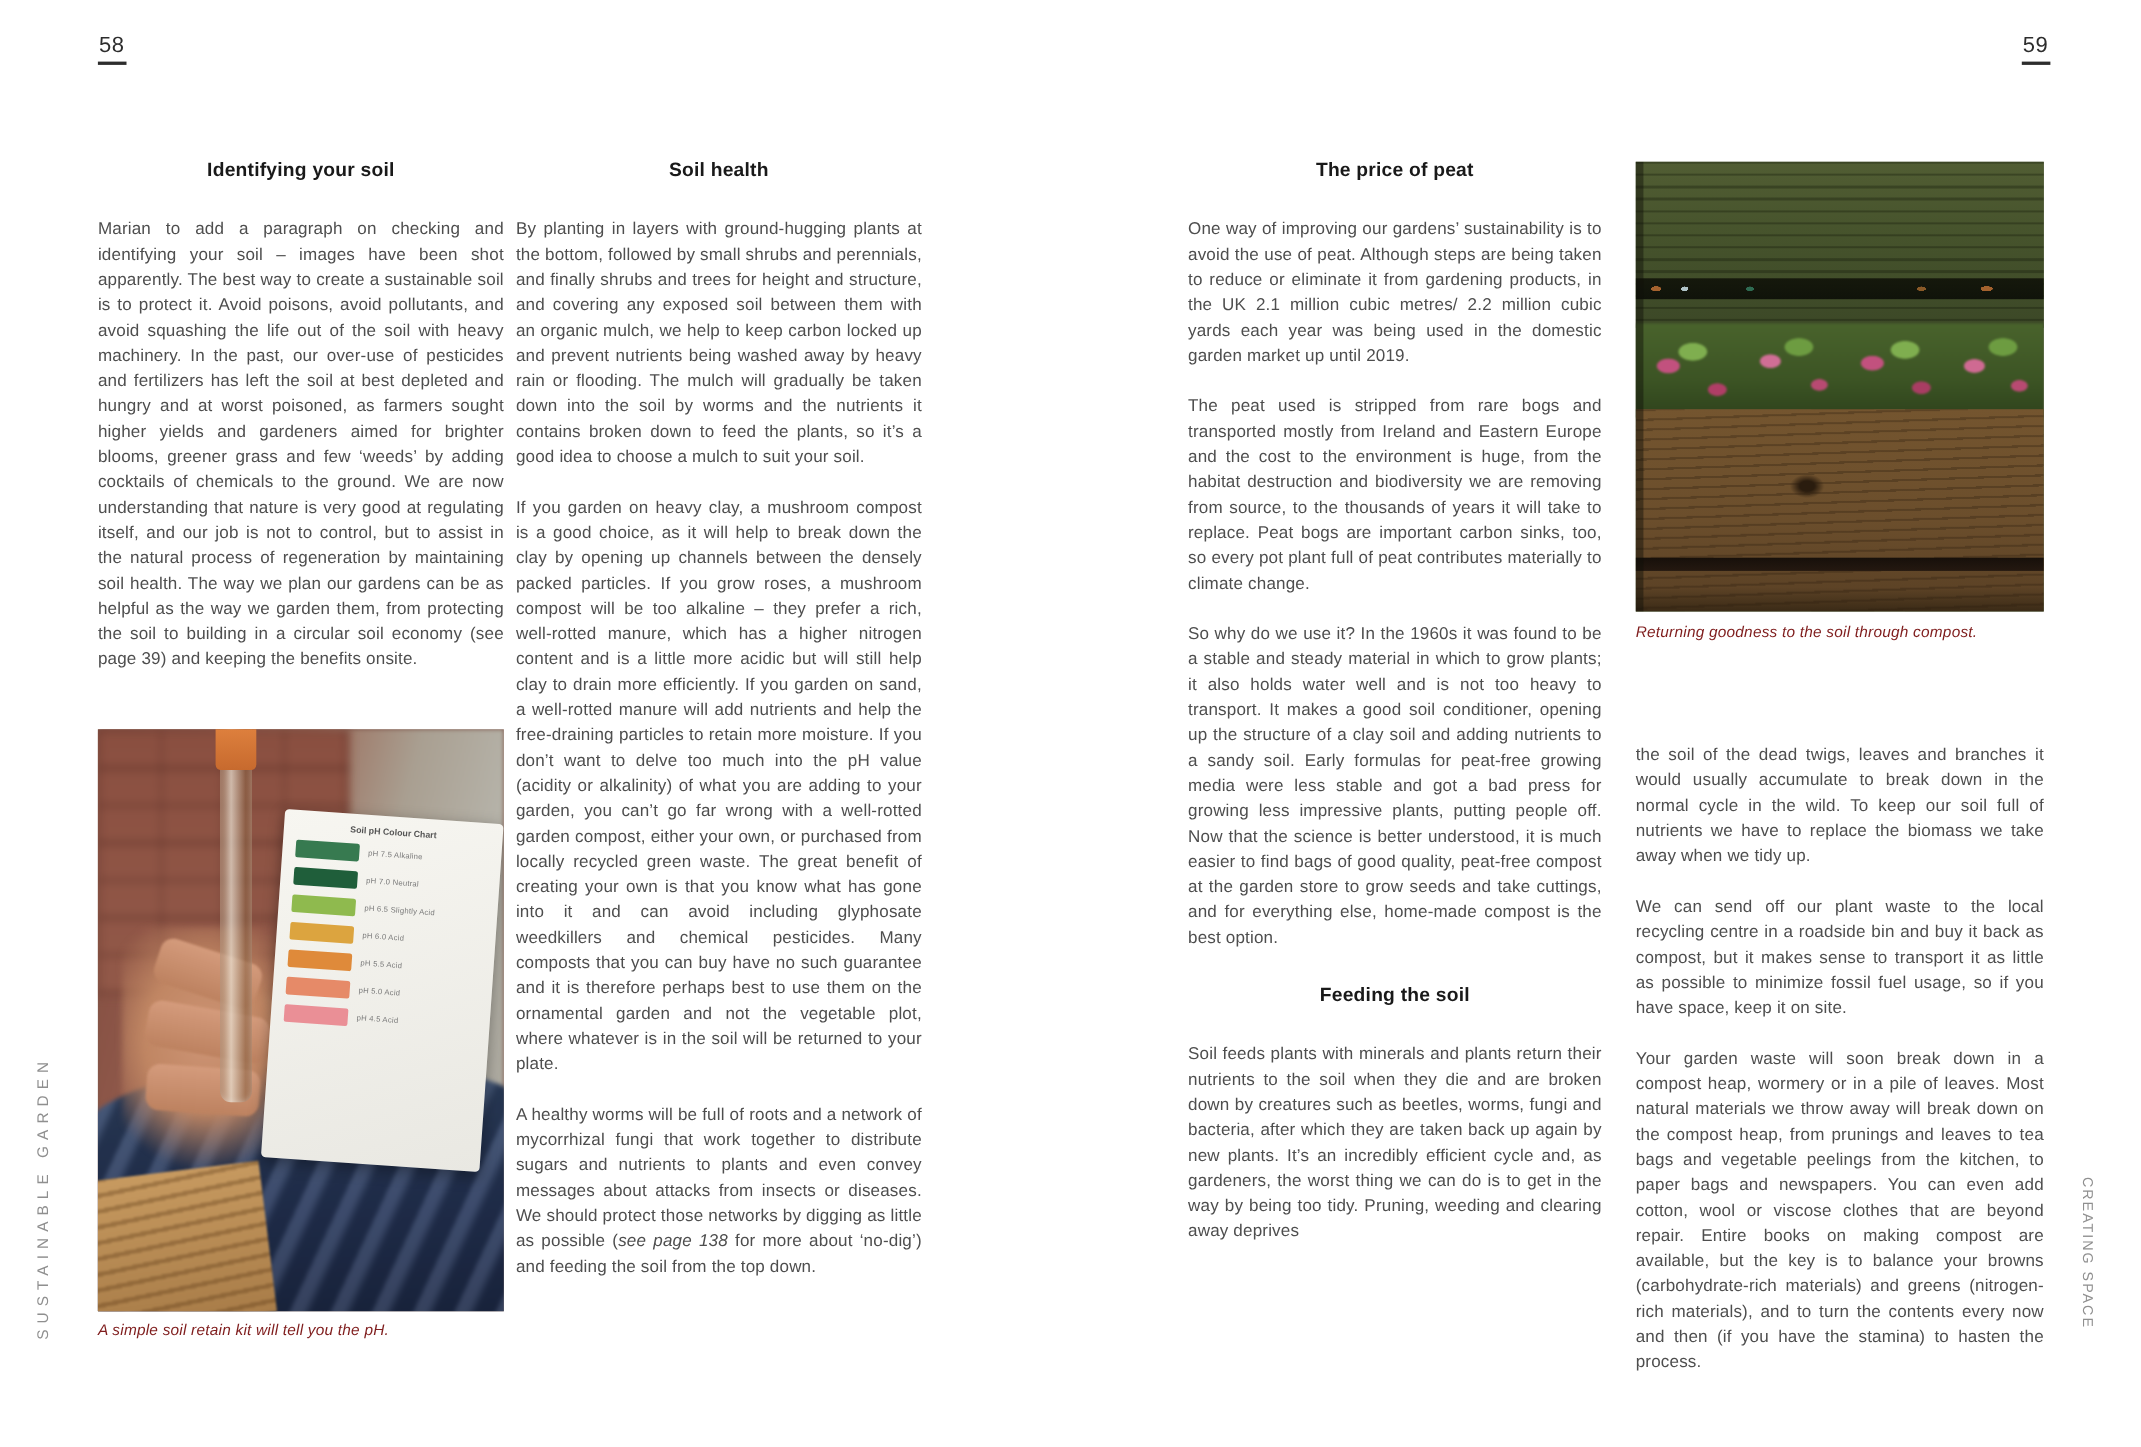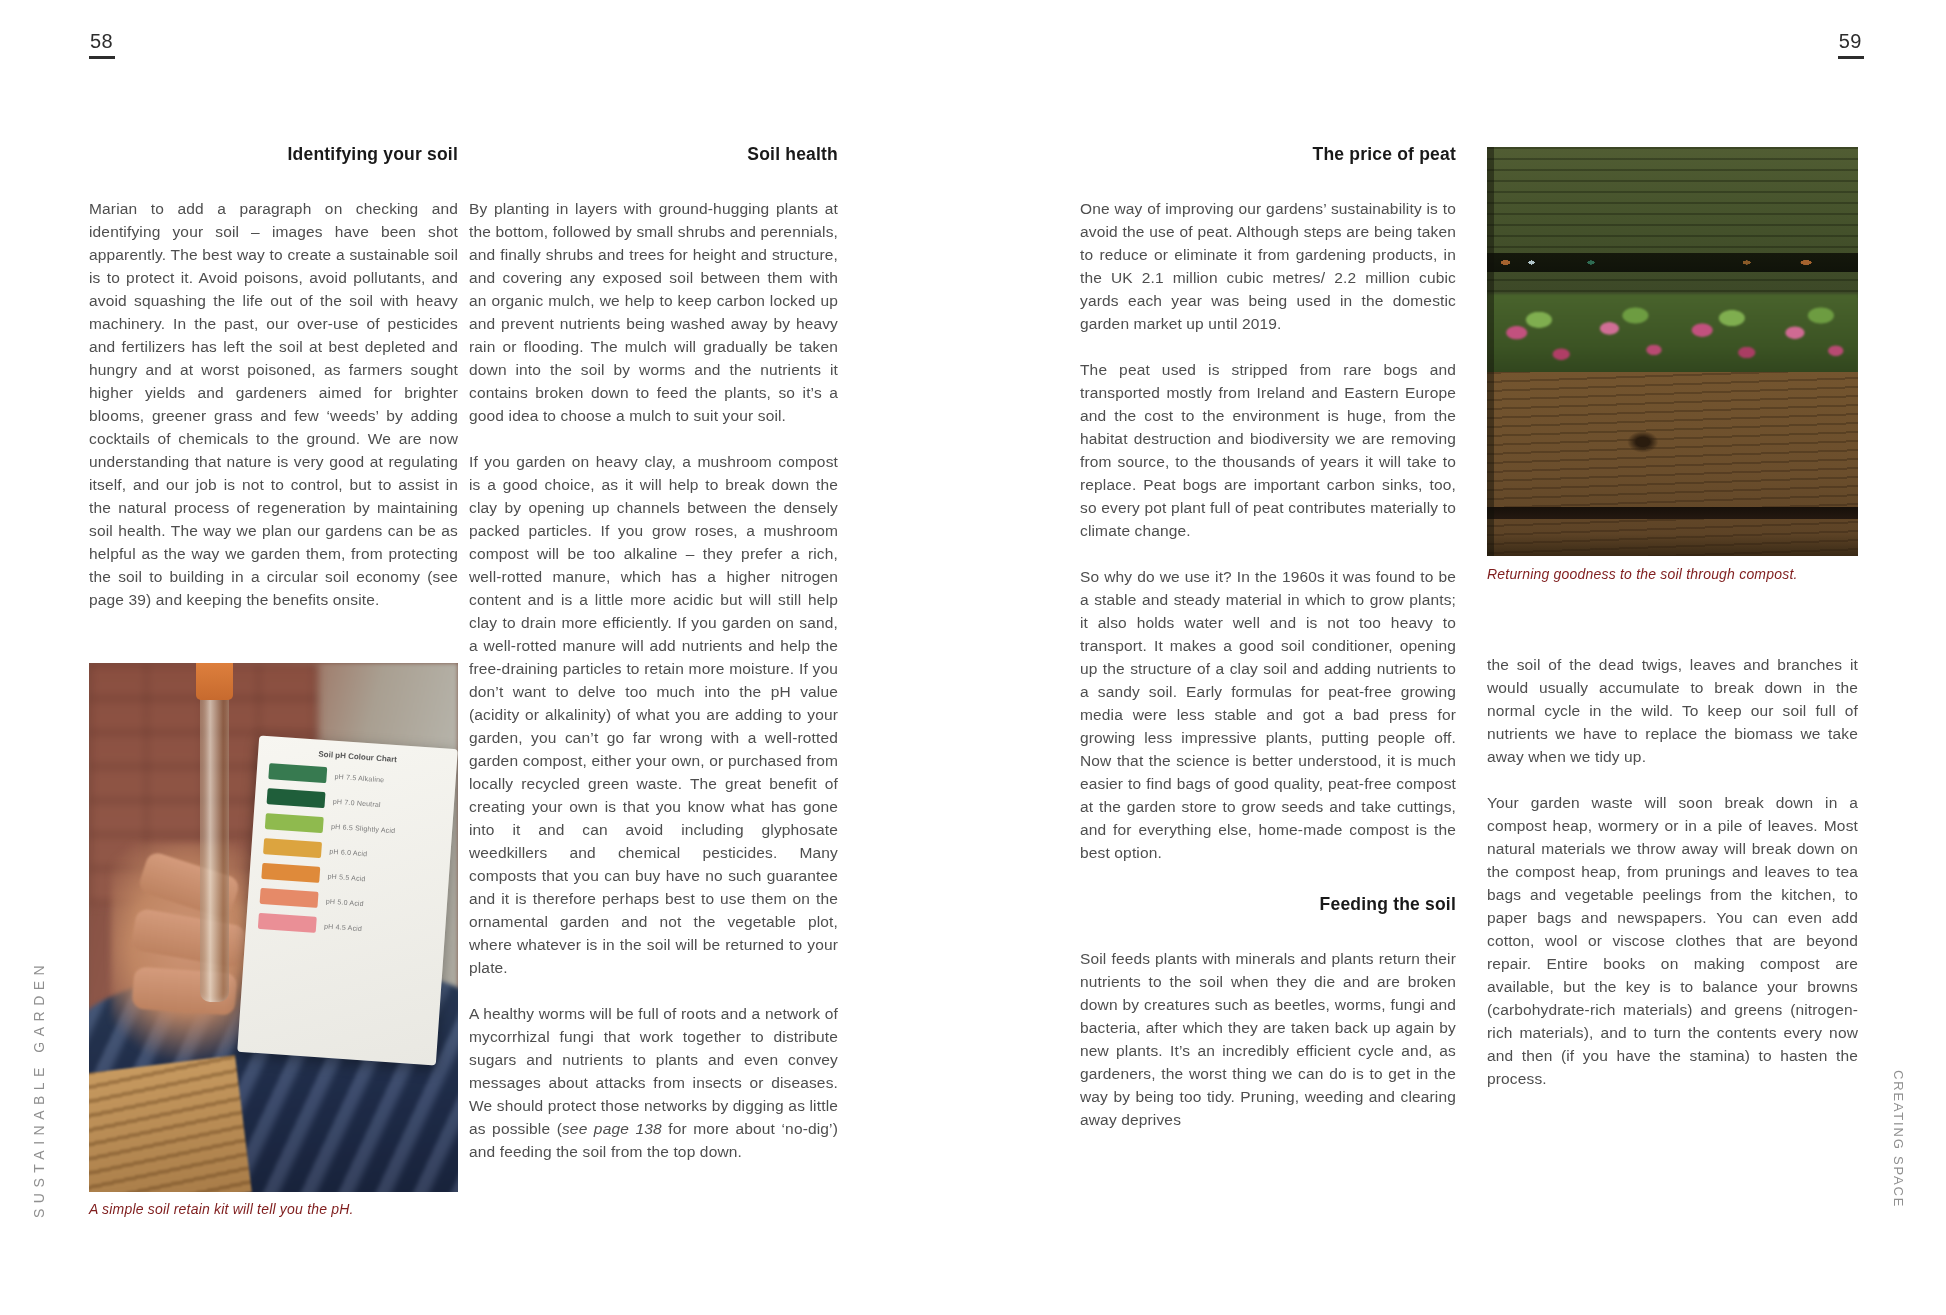--- a/index.html
+++ b/index.html
@@ -13,24 +13,24 @@
   }
   #pn58{left:89px;}
   #pn59{right:82px;}
   .col{
     position:absolute;top:143px;text-align:justify;
     font-size:15.5px;line-height:23px;color:#4e4e4e;letter-spacing:.15px;
   }
   #col-l1{left:89px;width:369px;}
   #col-l2{left:469px;width:369px;}
   #col-r1{left:1080px;width:376px;}
-  #col-r2{left:1487px;top:637px;width:371px;}
+  #col-r2{left:1487px;top:659px;width:371px;}
   .head{
     font-size:17.5px;font-weight:bold;color:#191919;margin:0 0 31px;
-    text-align:right;letter-spacing:.2px;line-height:23px;
+    text-align:center;letter-spacing:.2px;line-height:23px;
   }
   .head.mid{margin:29px 0 31px;}
   .col p{margin:16px 0 23px;}
   .col p:last-child{margin-bottom:0;}
   .caption{
     position:absolute;font-style:italic;color:#7f1d1d;font-size:14px;letter-spacing:.2px;
   }
   #caption-soil{left:89px;top:1201px;}
   #caption-compost{left:1487px;top:566px;}
   .side-label{
@@ -241,16 +241,17 @@
   <div class="gap-line"></div>
   <div class="flowers"></div>
   <div class="wood-bottom"></div>
   <div class="wood-bottom-gap"></div>
   <div class="edge"></div>
 </div>
 <div class="caption" id="caption-compost">Returning goodness to the soil through compost.</div>
 
 <div class="col" id="col-r2">
   <p>the soil of the dead twigs, leaves and branches it would usually accumulate to break down in the normal cycle in the wild. To keep our soil full of nutrients we have to replace the biomass we take away when we tidy up.</p>
+  <p>We can send off our plant waste to the local recycling centre in a roadside bin and buy it back as compost, but it makes sense to transport it as little as possible to minimize fossil fuel usage, so if you have space, keep it on site.</p>
   <p>Your garden waste will soon break down in a compost heap, wormery or in a pile of leaves. Most natural materials we throw away will break down on the compost heap, from prunings and leaves to tea bags and vegetable peelings from the kitchen, to paper bags and newspapers. You can even add cotton, wool or viscose clothes that are beyond repair. Entire books on making compost are available, but the key is to balance your browns (carbohydrate-rich materials) and greens (nitrogen-rich materials), and to turn the contents every now and then (if you have the stamina) to hasten the process.</p>
 </div>
 
 <div class="side-label" id="side-right">CREATING SPACE</div>
 
 </body></html>

